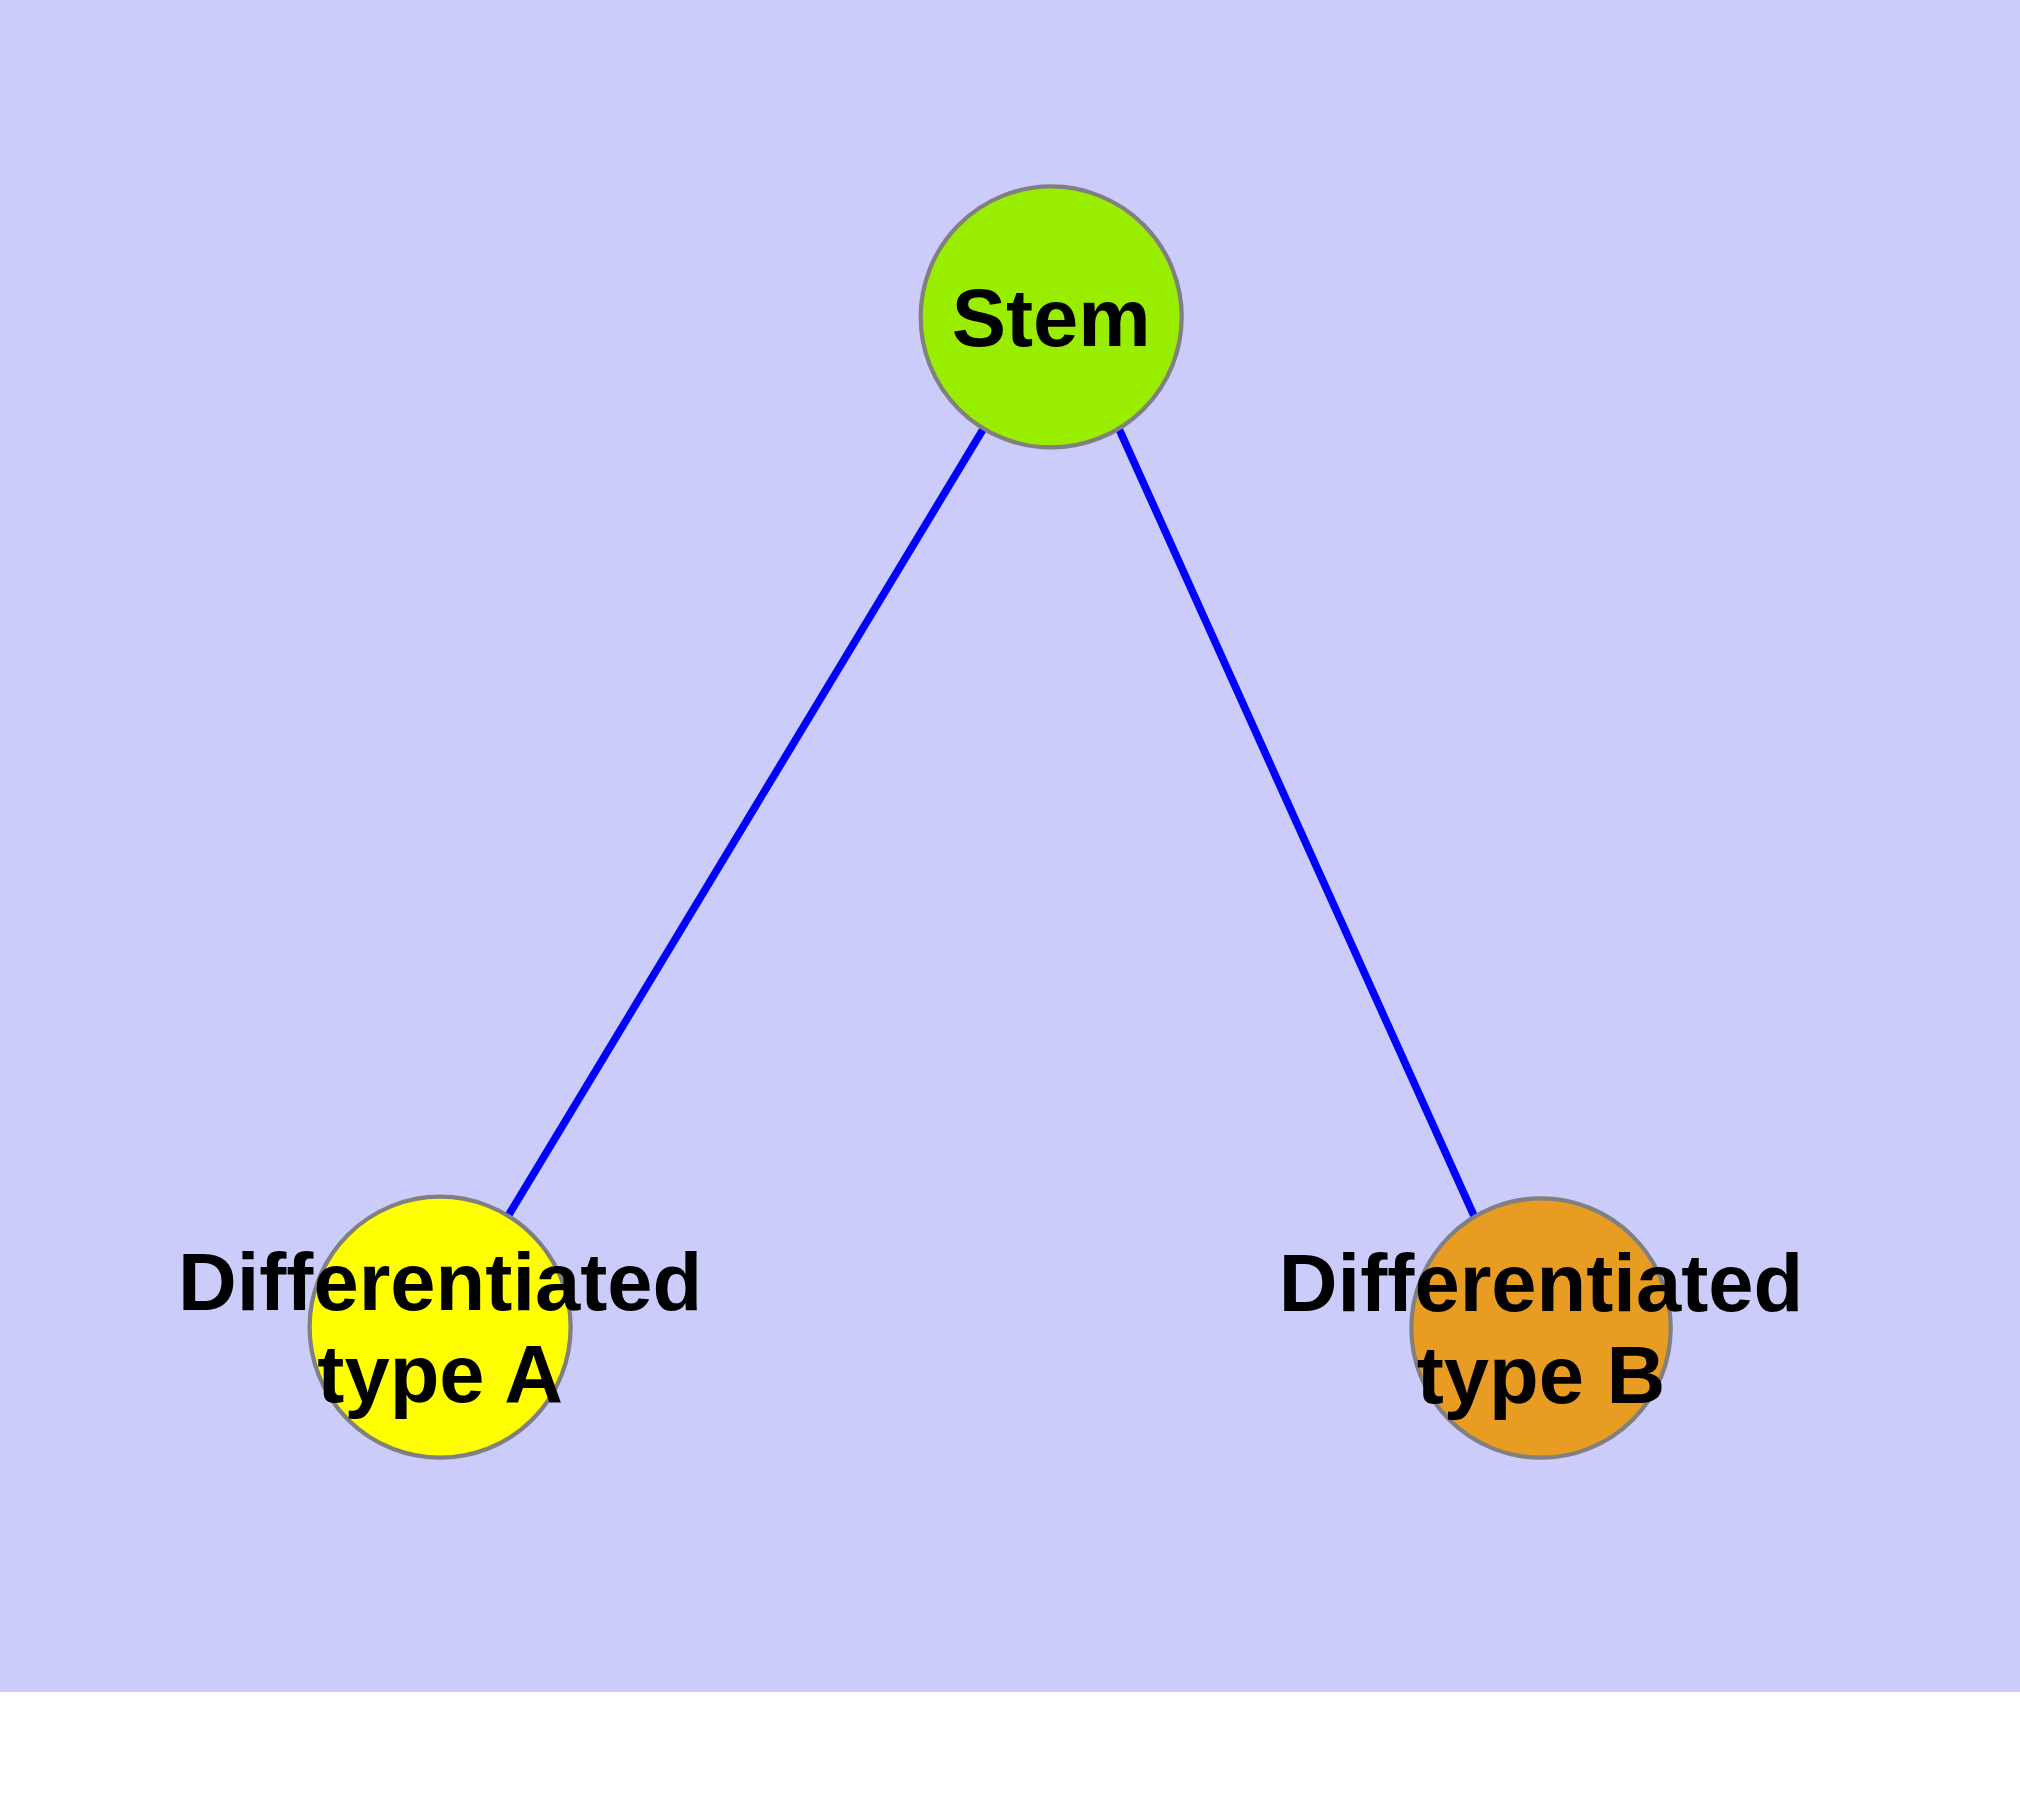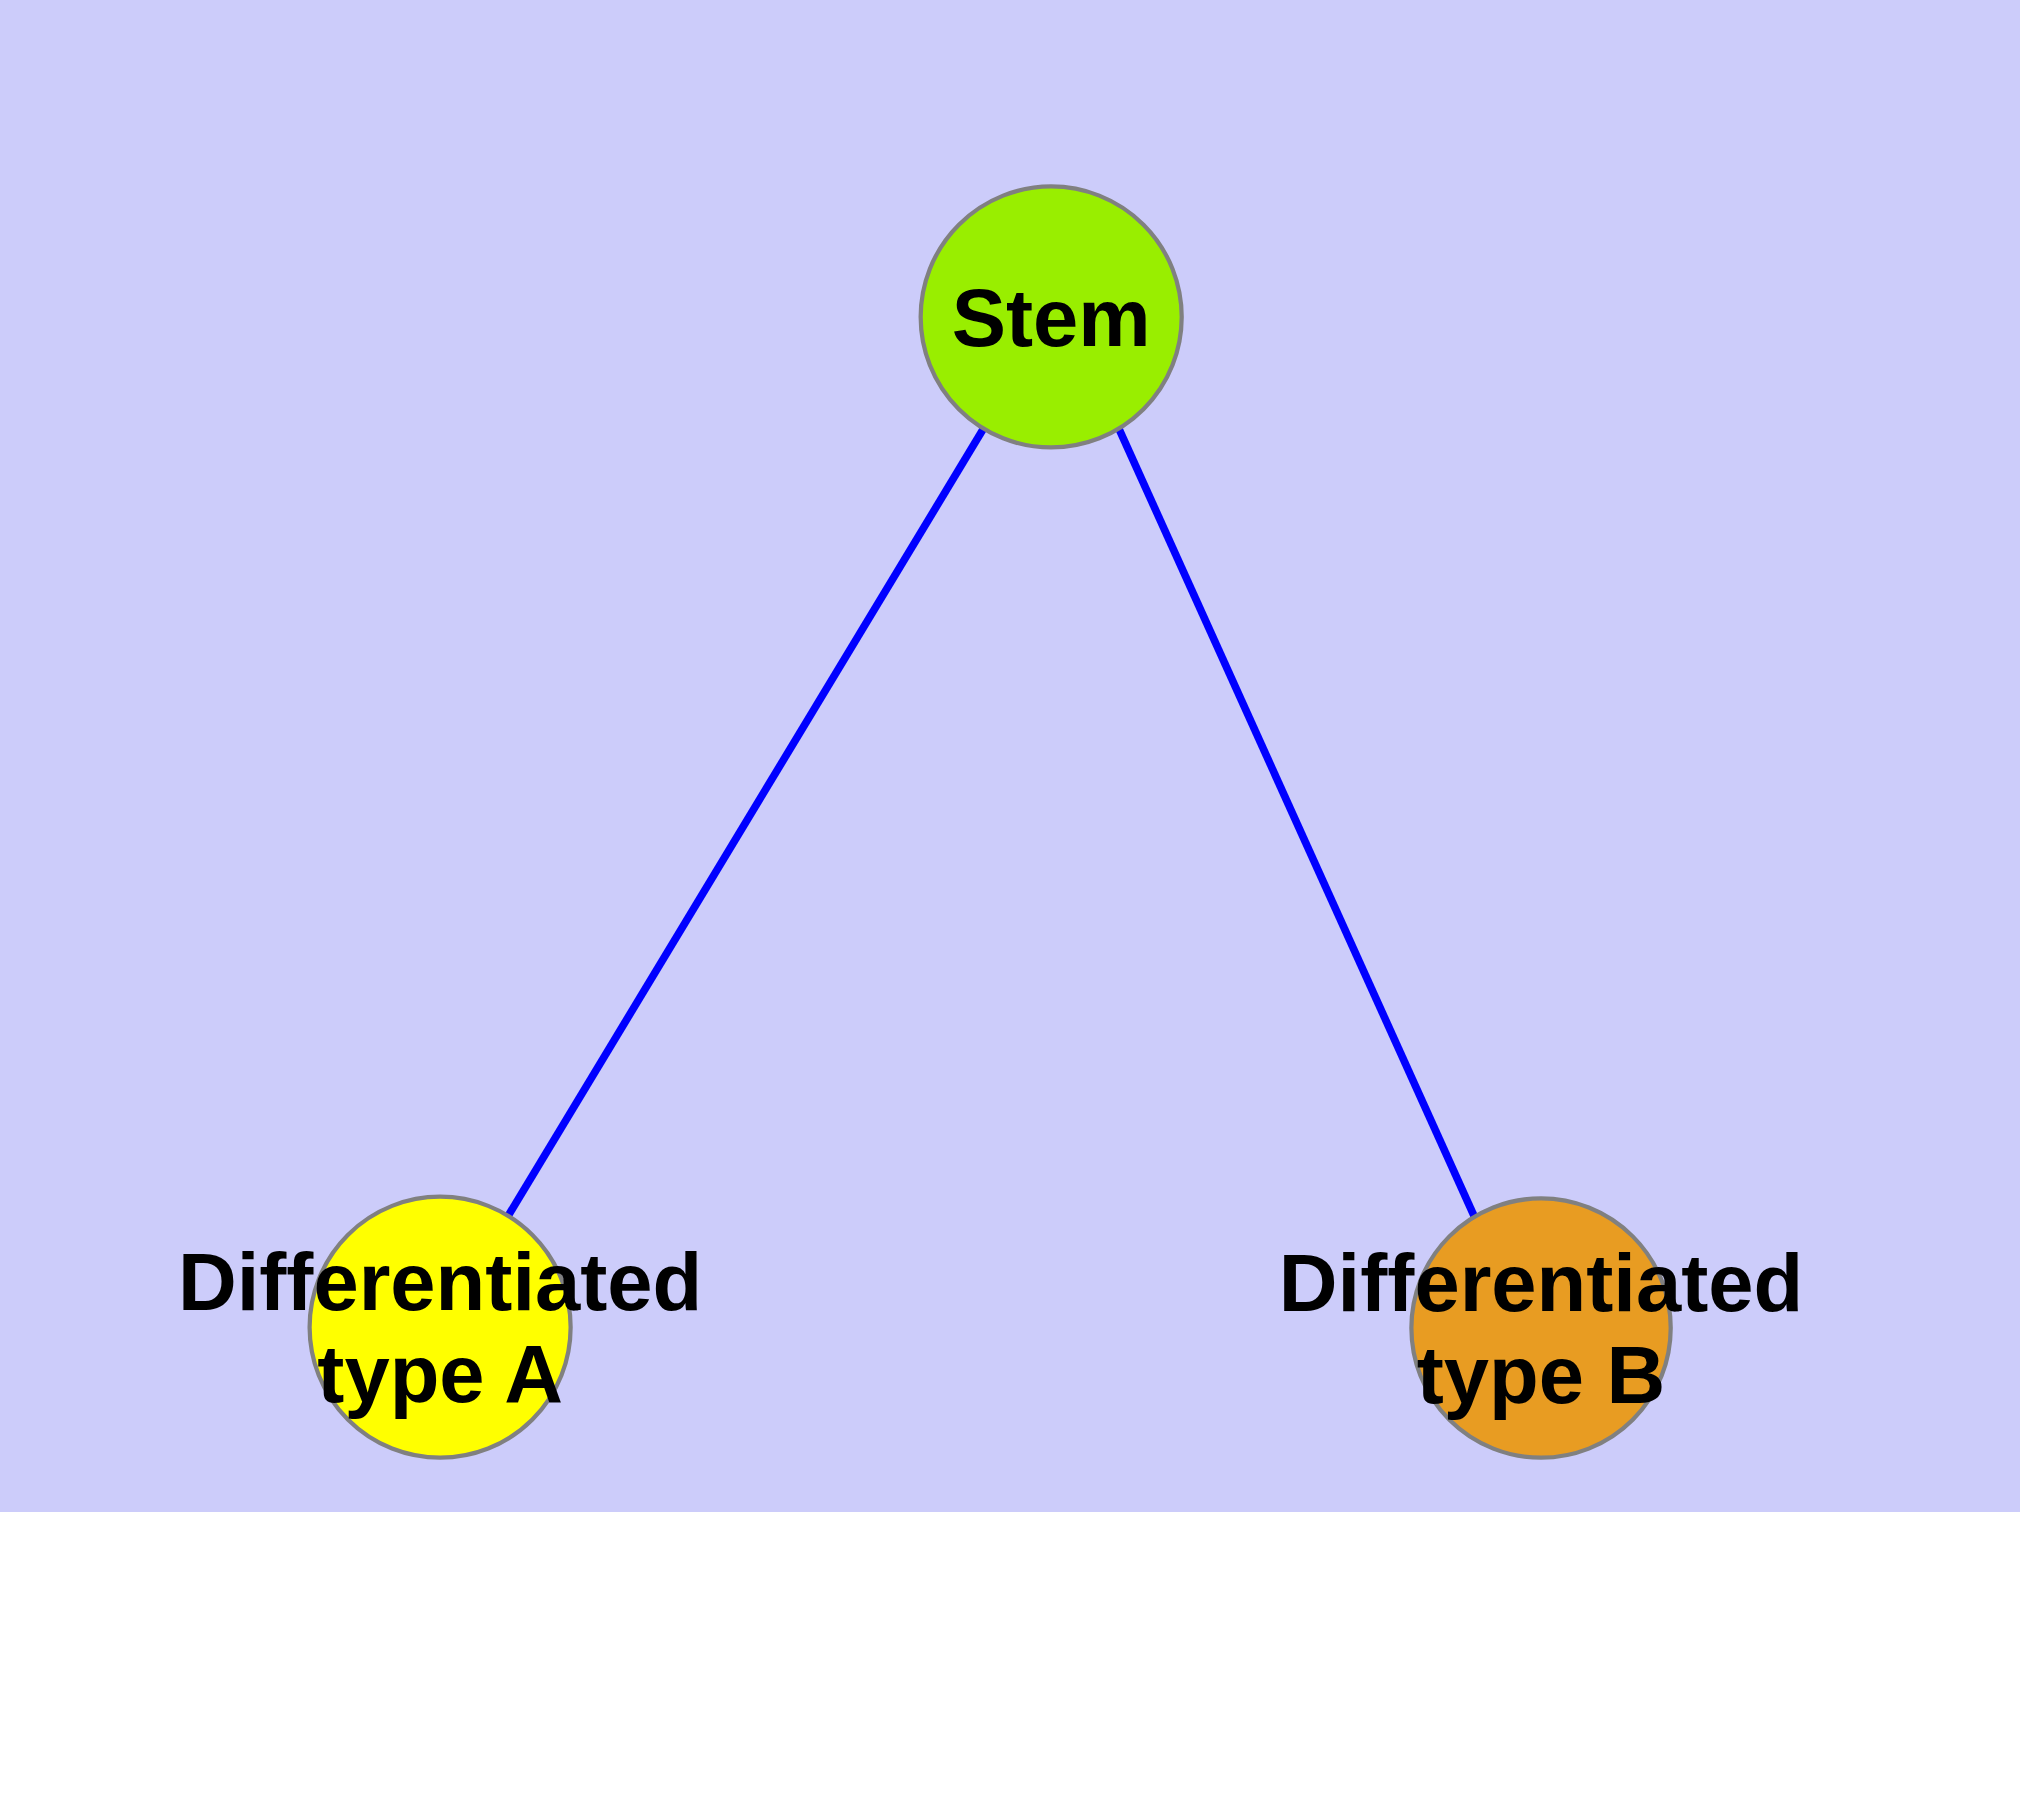--- a/index.html
+++ b/index.html
@@ -33,21 +33,21 @@
   .node-label {
     font-weight: bold;
     fill: #000000;
     text-anchor: middle;
     font-family: "Liberation Sans", "DejaVu Sans", sans-serif;
   }
 </style>
 </head>
 <body>
 
-<div id="canvas" style="width: 2021px; height: 1512px; background: rgb(255, 255, 255);">
+<div id="canvas" style="width: 2021px; height: 1692px; background: rgb(255, 255, 255);">
 
   <div id="plot-background" style="left: 0px; top: 0px; width: 2021px; height: 1809px; background: rgb(204, 204, 250);"></div>
 
   <svg id="graph-svg" viewBox="0 0 2384 2138" xmlns="http://www.w3.org/2000/svg" style="width: 2021px; height: 1812px;">
     <g id="edges-layer">
         <line x1="1160" y1="506" x2="599" y2="1435" stroke="#0000ff" stroke-width="9" stroke-linecap="butt"></line>
         <line x1="1320" y1="506" x2="1740" y2="1437" stroke="#0000ff" stroke-width="9" stroke-linecap="butt"></line>
       </g>
     <g id="nodes-layer">
         <g>

